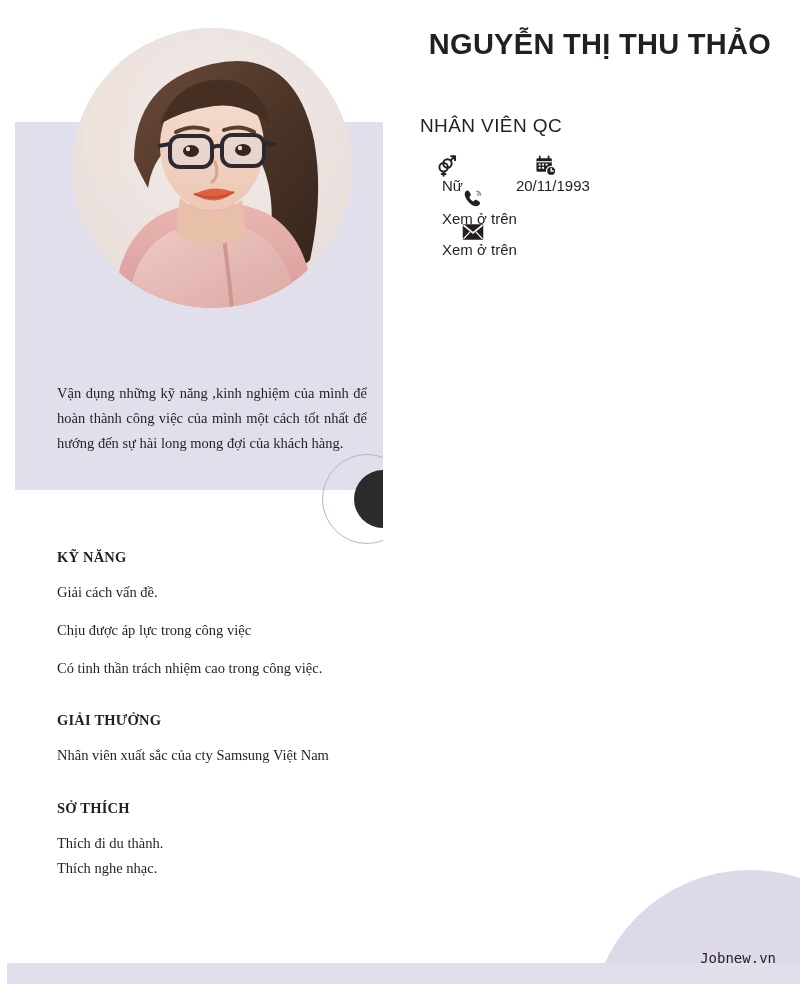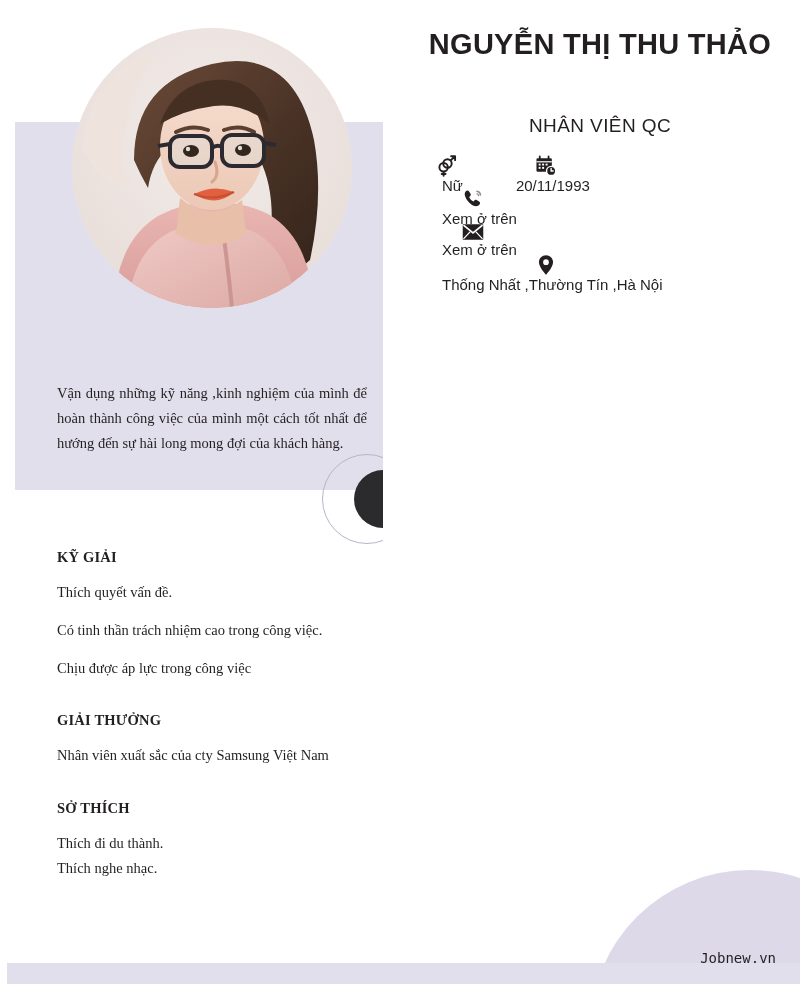--- a/index.html
+++ b/index.html
@@ -168,21 +168,21 @@
     line-height: 37px;
     font-weight: bold;
     letter-spacing: 0.3px;
     color: #231f20;
   }
   .job-title {
     position: absolute;
     left: 20px;
     top: 115px;
     width: 360px;
-    text-align: center;
+    text-align: left;
     font-size: 19px;
     letter-spacing: 0.4px;
     color: #231f20;
   }
 
   .contact-block {
     position: absolute;
     left: 33px;
     top: 158px;
     width: 360px;
@@ -301,24 +301,24 @@
         <path d="M122 166 q20 -10 40 -2 q-18 16 -40 2z" fill="#e0603f"></path>
         <path d="M122 166 q20 8 40 -2" stroke="#c74f33" stroke-width="2" fill="none"></path>
       </svg>
     </div>
 
     <div class="objective">Vận dụng những kỹ năng ,kinh nghiệm của mình để hoàn thành công việc của mình một cách tốt nhất để hướng đến sự hài long mong đợi của khách hàng.</div>
 
     <div class="left-sections">
 
       <div class="sec-block">
-        <h2 class="sec-heading">KỸ GIẢI</h2>
-        <div class="skill-line">Thích quyết vấn đề.</div>
+        <h2 class="sec-heading">KỸ NĂNG</h2>
+        <div class="skill-line">Giải cách vấn đề.</div>
+        <div class="skill-line">Chịu được áp lực trong công việc</div>
         <div class="skill-line">Có tinh thần trách nhiệm cao trong công việc.</div>
-        <div class="skill-line">Chịu được áp lực trong công việc</div>
       </div>
 
       <div class="sec-block">
         <h2 class="sec-heading">GIẢI THƯỞNG</h2>
         <div class="award-text">Nhân viên xuất sắc của cty Samsung Việt Nam</div>
       </div>
 
       <div class="sec-block">
         <h2 class="sec-heading">SỞ THÍCH</h2>
         <div class="hobby-line">Thích đi du thành.</div>
@@ -388,30 +388,19 @@
             <svg width="22" height="18" viewBox="0 0 24 19" aria-hidden="true">
               <rect x="0.8" y="1" width="22.4" height="17" rx="0.8" fill="currentColor"></rect>
               <path d="M1.6 2 L12 10.6 L22.4 2" fill="none" stroke="#ffffff" stroke-width="1.8"></path>
               <path d="M1.6 17 L8.8 9.4 M22.4 17 L15.2 9.4" fill="none" stroke="#ffffff" stroke-width="1.4"></path>
             </svg>
           </span>
           <span class="c-text">Xem ở trên</span>
         </div>
       </div>
 
-      <div class="contact-row">
-        <div class="contact-cell">
-          <span class="c-icon">
-            <svg width="22" height="22" viewBox="0 0 24 24" aria-hidden="true">
-              <path d="M12 1.4c-4.3 0-7.7 3.4-7.7 7.6 0 5.6 7.7 13.6 7.7 13.6s7.7-8 7.7-13.6c0-4.2-3.4-7.6-7.7-7.6z" fill="currentColor"></path>
-              <circle cx="12" cy="8.9" r="3.1" fill="#ffffff"></circle>
-            </svg>
-          </span>
-          <span class="c-text">Thống Nhất ,Thường Tín ,Hà Nội</span>
-        </div>
-      </div>
 
     </div>
 
     <div class="footer-credit">Jobnew.vn</div>
 
   </div>
 </div>
 
 </body></html>

